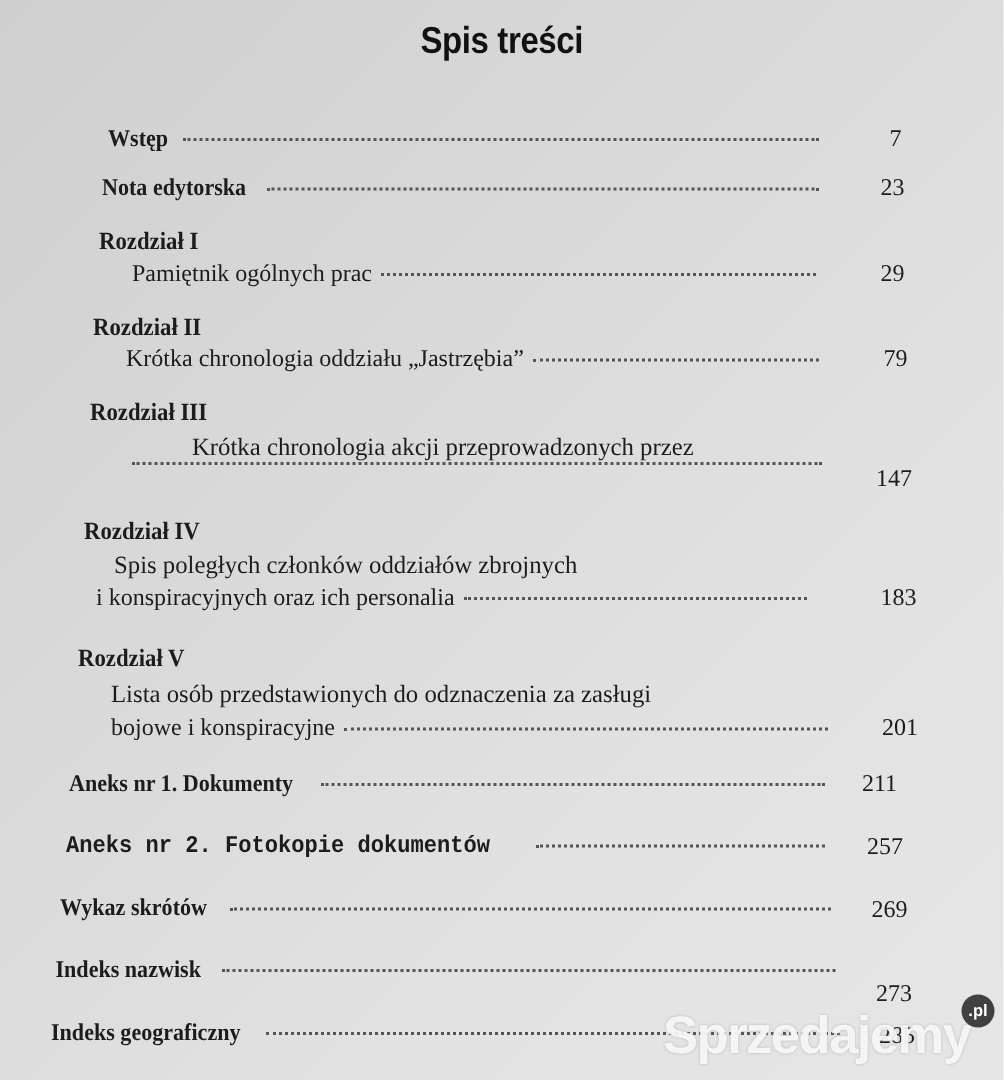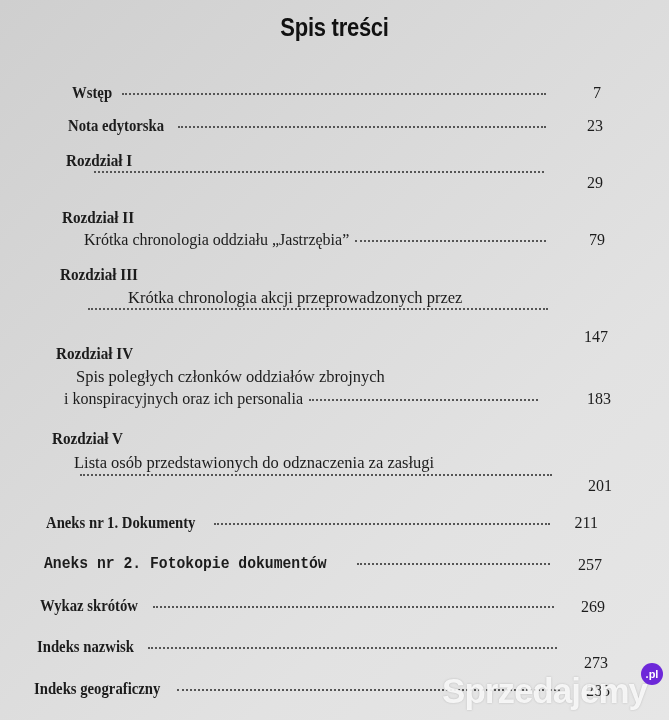--- a/index.html
+++ b/index.html
@@ -22,21 +22,21 @@
   }
   .page { position: absolute; text-align: right; width: 40px; }
   .watermark {
     position: absolute; right: 22px; top: 671px;
     font-family: "Liberation Sans", sans-serif; font-weight: bold; font-size: 35px;
     color: rgba(255,255,255,0.85); letter-spacing: -1px;
     text-shadow: 0 0 2px rgba(150,150,150,0.6);
   }
   .wm-badge {
     position: absolute; right: 6px; top: 663px; width: 22px; height: 22px; border-radius: 50%;
-    background: #6d28d9; color: #fff; font-family: "Liberation Sans", sans-serif; font-weight: bold;
+    background: #404040; color: #fff; font-family: "Liberation Sans", sans-serif; font-weight: bold;
     font-size: 11px; text-align: center; line-height: 22px;
   }
 </style>
 </head>
 <body>
 
 <div class="title">Spis treści</div>
 
 <div class="line" style="left:72px; top:84px; width:480px;">
   <span class="head">Wstęp</span>
@@ -45,49 +45,51 @@
 <div class="page" style="left:561px; top:84px;">7</div>
 
 <div class="line" style="left:68px; top:117px; width:484px;">
   <span class="head">Nota edytorska</span>
   <span class="dots"></span>
 </div>
 <div class="page" style="left:563px; top:117px;">23</div>
 
 <div class="entry head" style="left:66px; top:151px;">Rozdział I</div>
 <div class="line" style="left:88px; top:174px; width:462px;">
+  <span>Pamiętnik ogólnych prac</span>
   <span class="dots"></span>
 </div>
 <div class="page" style="left:563px; top:174px;">29</div>
 
 <div class="entry head" style="left:62px; top:208px;">Rozdział II</div>
 <div class="line" style="left:84px; top:231px; width:468px;">
   <span>Krótka chronologia oddziału „Jastrzębia”</span>
   <span class="dots"></span>
 </div>
 <div class="page" style="left:565px; top:231px;">79</div>
 
 <div class="entry head" style="left:60px; top:265px;">Rozdział III</div>
 <div class="entry" style="left:96px; top:288px; white-space:nowrap;margin-left:32px;">Krótka chronologia akcji przeprowadzonych przez</div>
 <div class="line" style="left:82px; top:311px; width:472px;">
   <span class="dots"></span>
 </div>
-<div class="page" style="left:568px; top:311px;margin-top:17px;">147</div>
+<div class="page" style="left:568px; top:311px;">147</div>
 
 <div class="entry head" style="left:56px; top:344px;">Rozdział IV</div>
 <div class="entry" style="left:76px; top:367px; white-space:nowrap;">Spis poległych członków oddziałów zbrojnych</div>
 <div class="line" style="left:64px; top:390px; width:480px;">
   <span>i konspiracyjnych oraz ich personalia</span>
   <span class="dots"></span>
 </div>
 <div class="page" style="left:571px; top:390px;">183</div>
 
 <div class="entry head" style="left:52px; top:429px;">Rozdział V</div>
 <div class="entry" style="left:74px; top:453px; white-space:nowrap;">Lista osób przedstawionych do odznaczenia za zasługi</div>
 <div class="line" style="left:74px; top:477px; width:484px;">
+  <span>bojowe i konspiracyjne</span>
   <span class="dots"></span>
 </div>
 <div class="page" style="left:572px; top:477px;">201</div>
 
 <div class="line" style="left:46px; top:514px; width:510px;">
   <span class="head">Aneks nr 1. Dokumenty</span>
   <span class="dots"></span>
 </div>
 <div class="page" style="left:558px; top:514px;">211</div>
 

